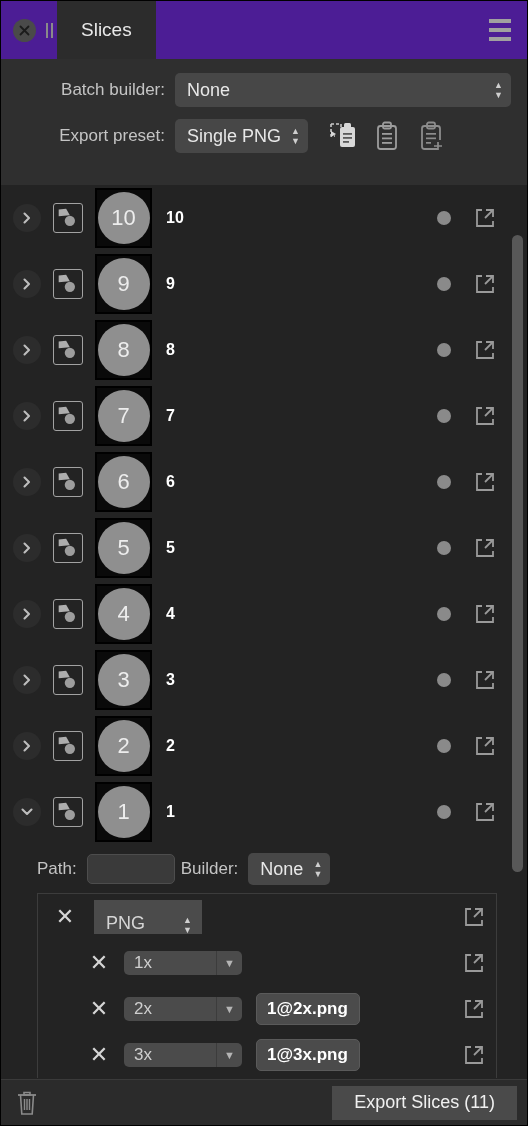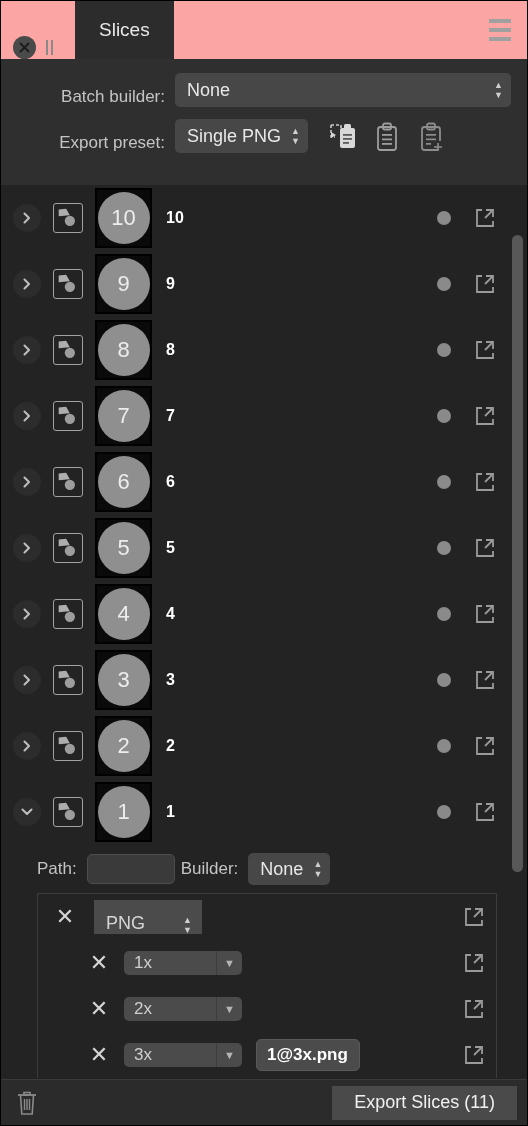--- a/index.html
+++ b/index.html
@@ -14,24 +14,23 @@
     position: relative;
     width: 528px; height: 1126px;
     background: #232323;
     display: flex; flex-direction: column;
     border: 1px solid #000;
   }
 
   
   .tabbar {
     height: 58px; min-height: 58px;
-    background: #fca5a5;
-    display: flex; align-items: flex-end;
+    background: #4c1d95;
+    display: flex; align-items: center;
     position: relative;
-    gap: 18px;
   }
   .tab-left-icons {
     display: flex; align-items: center;
     padding-left: 12px; gap: 10px;
   }
   .close-circle {
     width: 23px; height: 23px; border-radius: 50%;
     background: #4a4a4a;
     display: flex; align-items: center; justify-content: center;
     color: #1b1b1b; font-size: 15px; line-height: 1;
@@ -53,21 +52,21 @@
     display: flex; flex-direction: column; justify-content: center;
     gap: 5px; padding-right: 16px; align-self: center;
   }
   .hamburger i { display: block; width: 22px; height: 4px; background: #a0a0a0; }
 
   
   .header-panel {
     background: #2f2f2f;
     padding: 14px 16px 16px 16px;
   }
-  .hrow { display: flex; align-items: flex-end; margin-bottom: 12px; }
+  .hrow { display: flex; align-items: center; margin-bottom: 12px; }
   .hrow:last-child { margin-bottom: 16px; }
   .hlabel {
     color: #c4c4c4; font-size: 17px;
     text-align: right; margin-right: 10px;
   }
   .hlabel.w-batch { width: 148px; }
   .hlabel.w-preset { width: 148px; }
 
   .select {
     background: #474747;
@@ -567,20 +566,23 @@
                 <path d="M13 4 H20 V11" fill="none" stroke="#9a9a9a" stroke-width="1.8"></path>
                 <path d="M20 4 L12 12" stroke="#9a9a9a" stroke-width="1.8"></path>
               </svg>
             </div>
             <div class="fmt-row sub">
               <span class="xbtn">✕</span>
               <span class="scale-select">
                 <span class="sv">2x</span>
                 <span class="dv">▼</span>
               </span>
+              <span class="fname-field">
+                <span>1@2x.png</span>
+              </span>
               <span class="spacer"></span>
               <svg class="ext-icon" viewBox="0 0 24 24">
                 <path d="M9 4 H4 V20 H20 V15" fill="none" stroke="#9a9a9a" stroke-width="1.8"></path>
                 <path d="M13 4 H20 V11" fill="none" stroke="#9a9a9a" stroke-width="1.8"></path>
                 <path d="M20 4 L12 12" stroke="#9a9a9a" stroke-width="1.8"></path>
               </svg>
             </div>
             <div class="fmt-row sub">
               <span class="xbtn">✕</span>
               <span class="scale-select">

